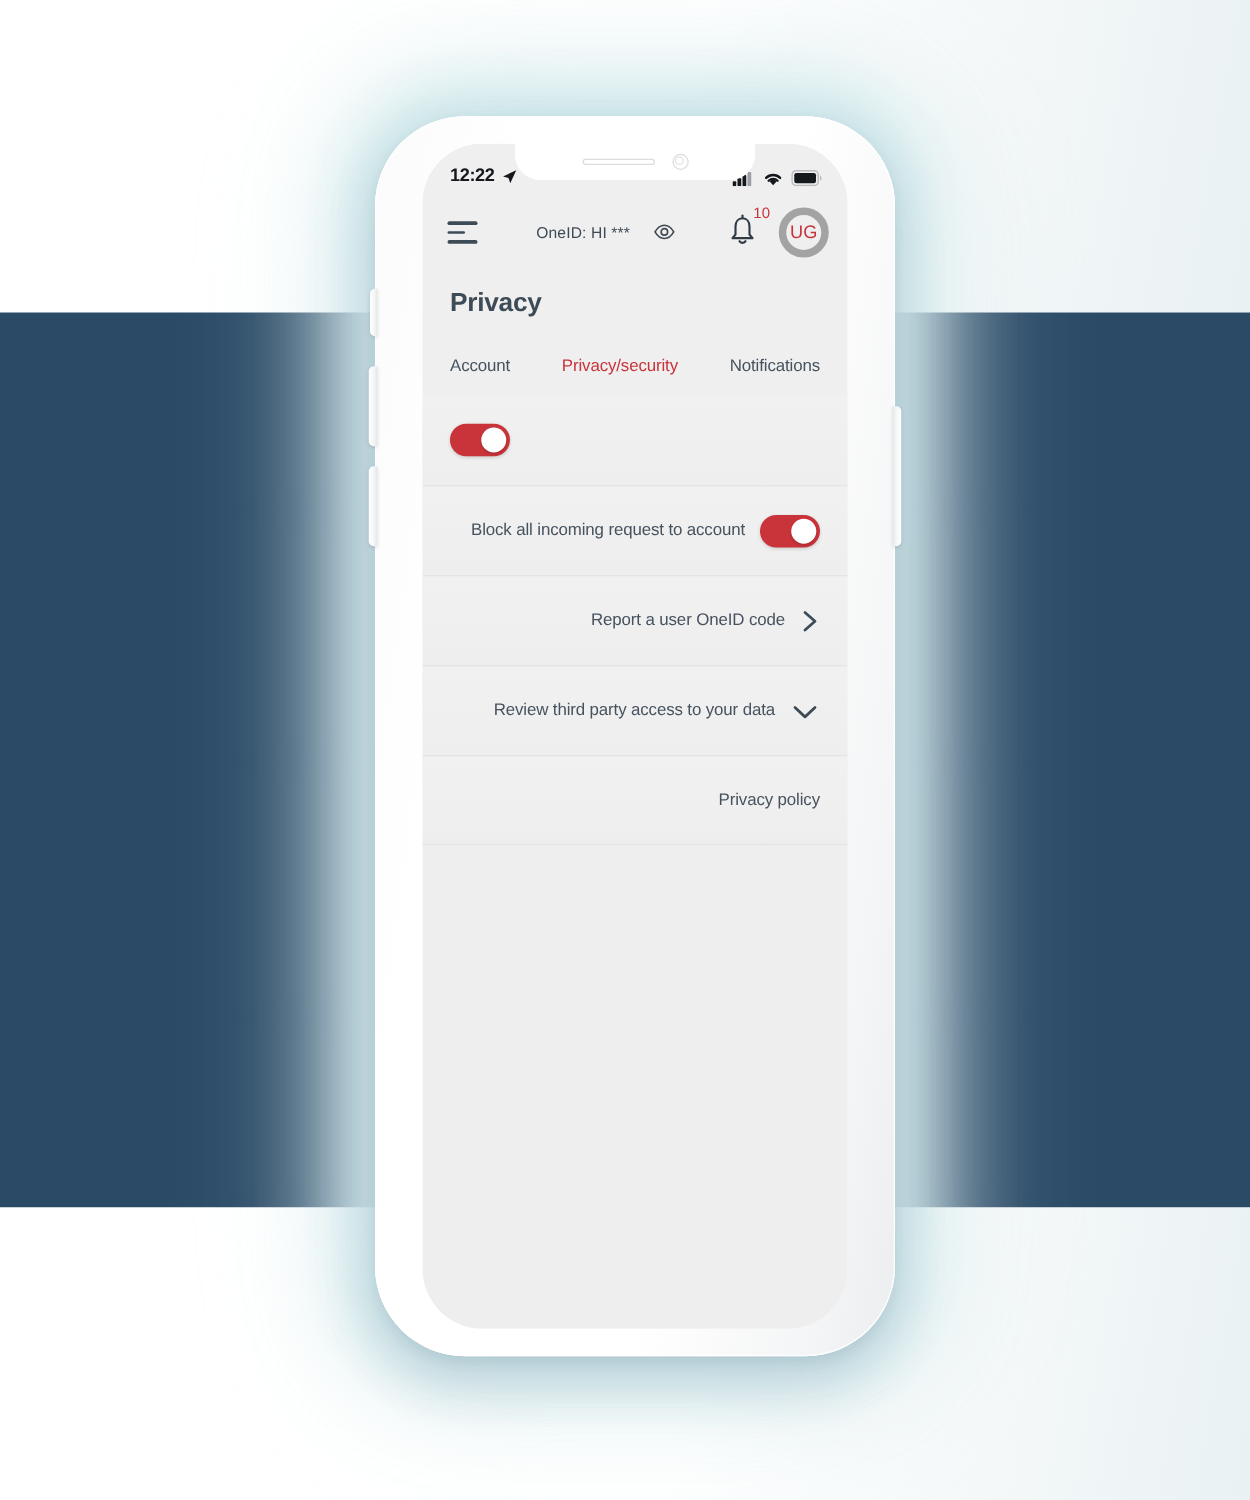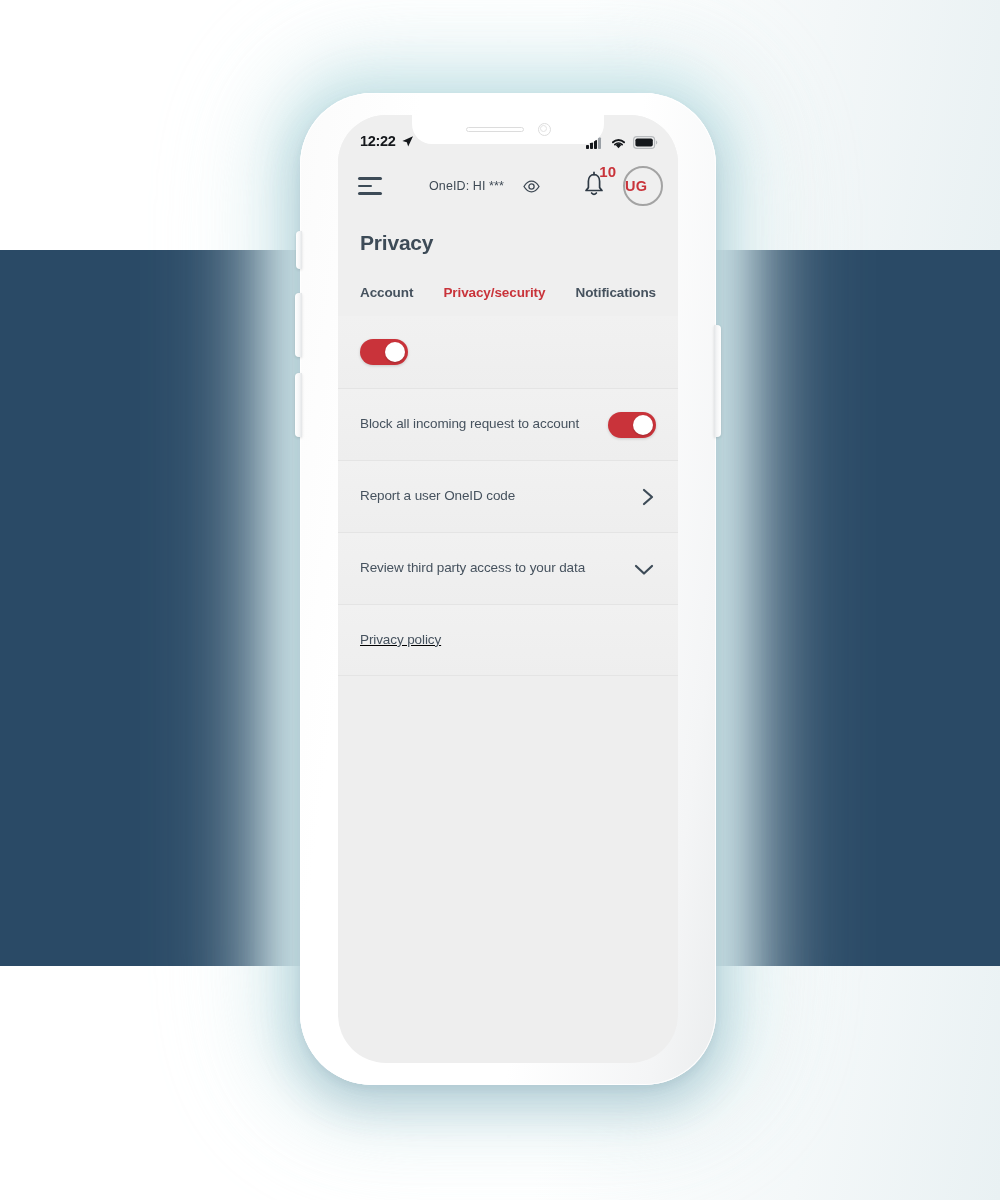--- a/index.html
+++ b/index.html
@@ -163,55 +163,55 @@
     border-radius: 2px;
     background: #3d4b57;
   }
   .hb1 { width: 24px; }
   .hb2 { width: 14px; }
   .hb3 { width: 24px; }
 
   .oneid {
     flex: 1 1 auto;
     display: flex;
-    align-items: flex-end;
+    align-items: flex-start;
     justify-content: center;
     gap: 19px;
     margin-left: 6px;
   }
   .oneid-text {
     font-size: 12.5px;
     color: #3f4a55;
     letter-spacing: 0.1px;
     white-space: nowrap;
   }
 
   .bell-wrap {
     position: relative;
     flex: 0 0 auto;
     margin-right: 8px;
     cursor: pointer;
   }
   .bell-badge {
     position: absolute;
     top: -6px; right: -9px;
-    font-size: 15px;
-    font-weight: 700;
+    font-size: 12px;
+    font-weight: 400;
     color: #c9333a;
     line-height: 1;
   }
   .avatar {
     flex: 0 0 auto;
     width: 40px; height: 40px;
     border-radius: 50%;
     background: #efefef;
-    border: 2px solid #a3a3a3;
-    display: flex; align-items: center; justify-content: flex-start;
+    border: 6px solid #a3a3a3;
+    display: flex; align-items: center; justify-content: center;
     font-size: 14.5px;
-    font-weight: 700;
+    font-weight: 400;
     color: #c9333a;
     letter-spacing: 0.2px;
   }
 
   
   .page-title {
     padding: 14px 22px 2px 22px;
     font-size: 21px;
     font-weight: 700;
     color: #3d4b57;
@@ -222,21 +222,21 @@
   
   .tabs {
     display: flex;
     align-items: center;
     justify-content: space-between;
     padding: 28px 22px 16px 22px;
     background: #efefef;
   }
   .tab {
     font-size: 13.5px;
-    font-weight: 700;
+    font-weight: 400;
     color: #46525e;
     letter-spacing: -0.1px;
     cursor: pointer;
     white-space: nowrap;
     text-align: right;
   }
   .tab.active { color: #c9333a; }
 
   
   .list { background: #efefef; }
@@ -244,22 +244,22 @@
     position: relative;
     display: flex;
     align-items: center;
     justify-content: space-between;
     gap: 12px;
     padding: 20px 22px;
     min-height: 72px;
     background: linear-gradient(180deg, #f1f1f1 0%, #eeeeee 100%);
     cursor: pointer;
   }
-  .row + .row { border-top: 1px solid #e4e4e4; }
-  .list .row:last-child { border-bottom: 1px solid #e4e4e4; text-decoration: underline; }
+  .row + .row { border-top: 1px solid #e4e4e4; justify-content: flex-end; }
+  .list .row:last-child { border-bottom: 1px solid #e4e4e4; }
   .row-label {
     font-size: 13.5px;
     line-height: 1.65;
     color: #46525e;
     letter-spacing: -0.1px;
     max-width: 252px;
   }
 
   
   .toggle {

